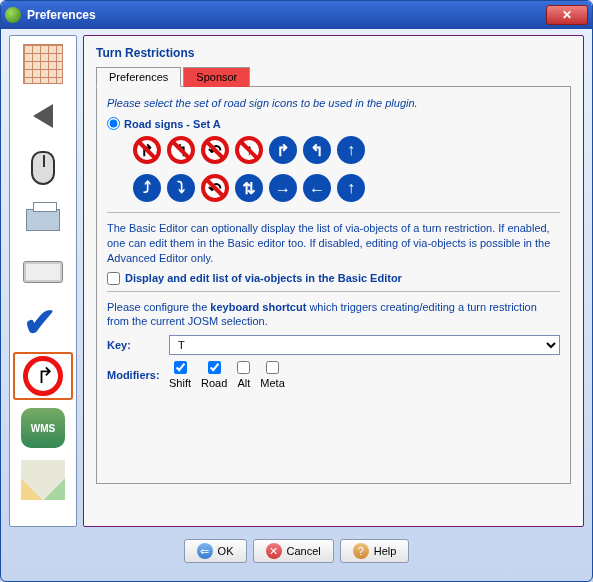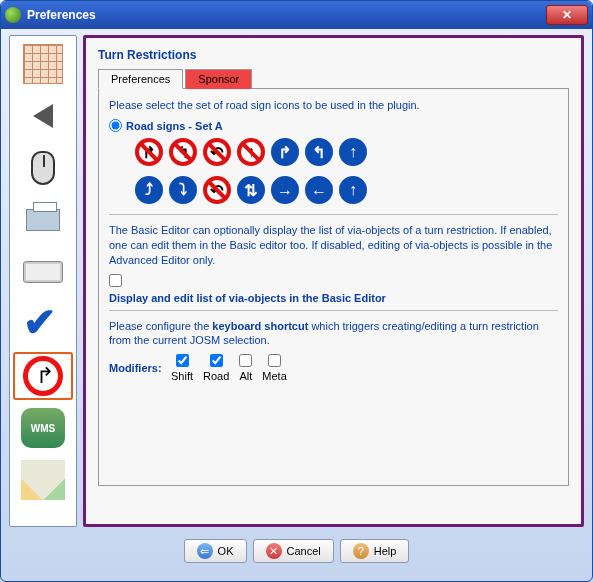--- a/index.html
+++ b/index.html
@@ -63,21 +63,21 @@
   cursor: pointer;
   font-size: 10px;
 }
 .sidebar .side-item.selected {
   border: 2px solid #e06020;
   background: #fff;
 }
 .main-panel {
   flex: 1;
   background: #f7f7f7;
-  border: 3px solid #701a75;
+  border: 1px solid #701a75;
   border-radius: 2px;
   padding: 10px 12px 8px 12px;
   overflow: hidden;
 }
 .section-title { color: #0a3ea0; font-weight: bold; font-size: 12px; margin-bottom: 6px; }
 .section-sub { color: #0a3ea0; font-style: italic; margin-bottom: 10px; }
 .tabs { margin-top: 4px; }
 .tabrow { display: flex; }
 .tab {
   border: 1px solid #999;
@@ -90,38 +90,38 @@
   position: relative;
   top: 1px;
 }
 .tab.active { background: #f7f7f7; border-bottom: 1px solid #f7f7f7; }
 .tab-body {
   border: 1px solid #999;
   padding: 10px;
   background: #f7f7f7;
   height: 398px;
 }
-.instr { color: #0a3ea0; margin-bottom: 8px; }
+.instr { color: #0a3ea0; margin-bottom: 8px; font-style: italic; }
 .radio-row { display: flex; align-items: flex-end; gap: 4px; margin: 4px 0 6px 0; color: #0a3ea0; font-weight: bold; }
 .icon-row { display: flex; gap: 6px; margin: 4px 0 10px 26px; }
 .sign {
   width: 28px; height: 28px; border-radius: 50%;
   display: flex; align-items: center; justify-content: center;
   color: #fff; font-weight: bold; font-size: 16px;
   position: relative;
 }
 .sign.blue { background: #0b4db3; border: 2px solid #0b4db3; }
 .sign.prohib { background: #fff; border: 4px solid #d11; color: #000; }
 .sign.prohib::after {
   content: ""; position: absolute; width: 120%; height: 4px;
   background: #d11; transform: rotate(45deg);
 }
 .divider { border: 0; border-top: 1px solid #bbb; margin: 6px 0 8px 0; }
 .desc { color: #0a3ea0; line-height: 1.35; margin-bottom: 6px; }
-.checkrow { display: flex; align-items: flex-start; gap: 5px; color: #0a3ea0; font-weight: bold; margin: 4px 0 6px 0; flex-direction: column; }
+.checkrow { display: flex; align-items: center; gap: 5px; color: #0a3ea0; font-weight: bold; margin: 4px 0 6px 0; }
 .form-row { display: flex; align-items: center; gap: 6px; margin: 6px 0; color: #0a3ea0; }
 .form-row label.k { font-weight: bold; min-width: 56px; }
 .form-row select {
   flex: 1; height: 20px; border: 1px solid #7a8fb5; background: #fff;
   font-family: inherit; font-size: 11px; padding: 1px 4px;
 }
 .mods { display: flex; align-items: center; gap: 10px; color: #000; }
 .mods .mod { display: flex; align-items: center; gap: 3px; flex-direction: column; }
 .footer {
   height: 40px;
@@ -245,20 +245,26 @@
           <input type="checkbox" style="">
           <span>Display and edit list of via-objects in the Basic Editor</span>
         </div>
 
         <hr class="divider">
 
         <div class="desc">
           <span>Please configure the </span><b>keyboard shortcut</b><span> which triggers creating/editing a turn restriction from the current JOSM selection.</span>
         </div>
 
+        <div class="form-row">
+          <label class="k">Key:</label>
+          <select>
+            <option>T</option>
+          </select>
+        </div>
 
         <div class="form-row">
           <label class="k">Modifiers:</label>
           <div class="mods">
             <label class="mod">
                 <input type="checkbox" checked="" style="">
                 <span>Shift</span>
               </label>
             <label class="mod">
                 <input type="checkbox" checked="" style="">

